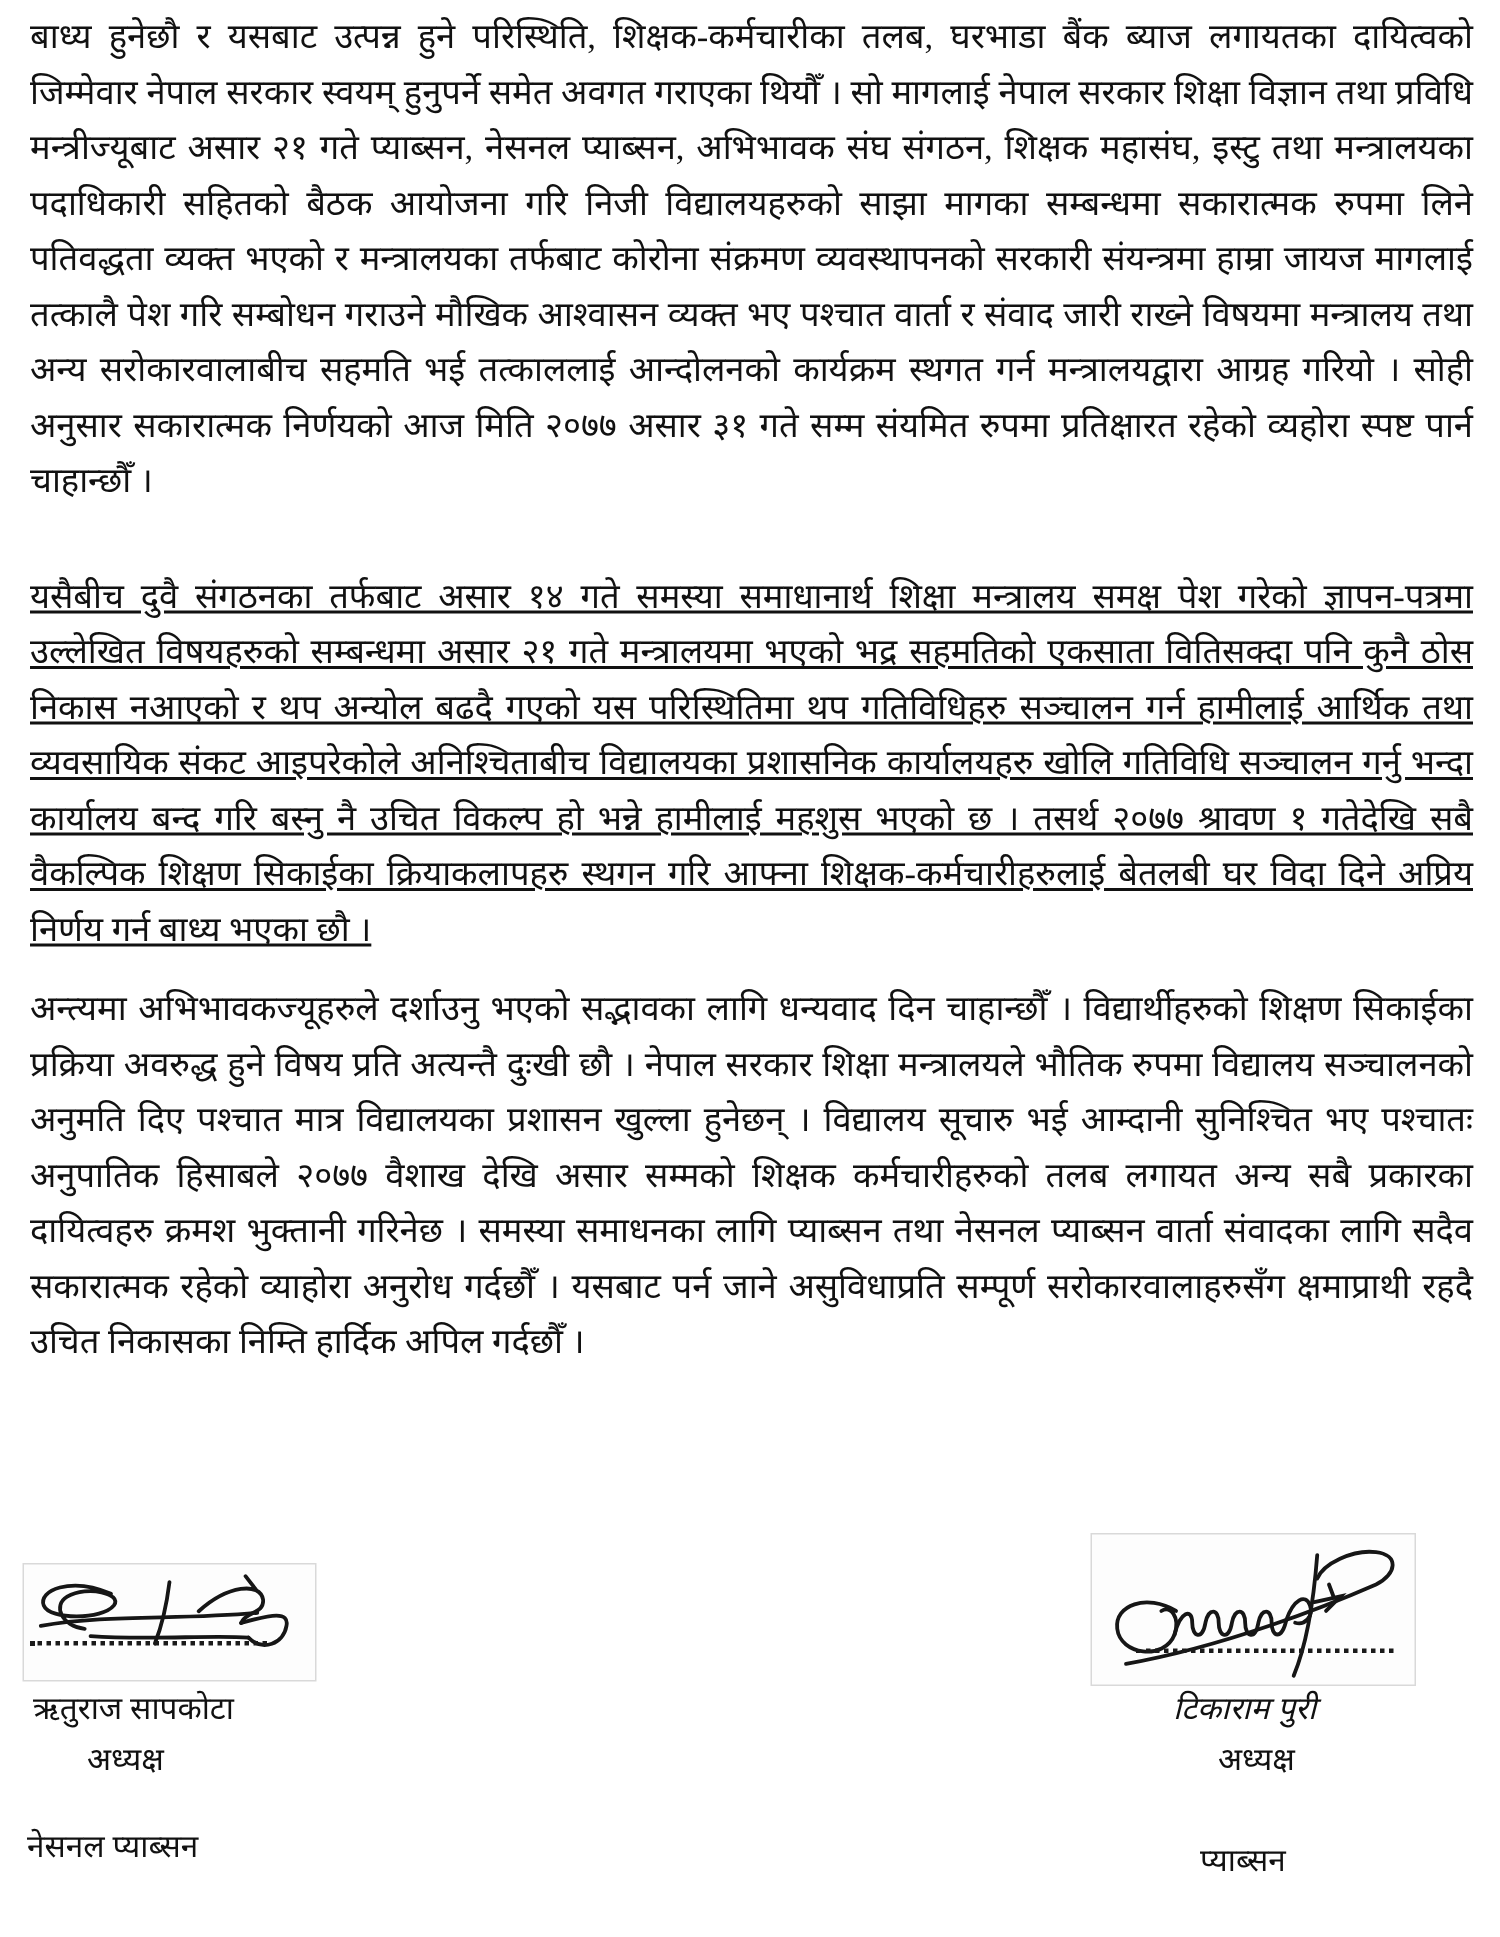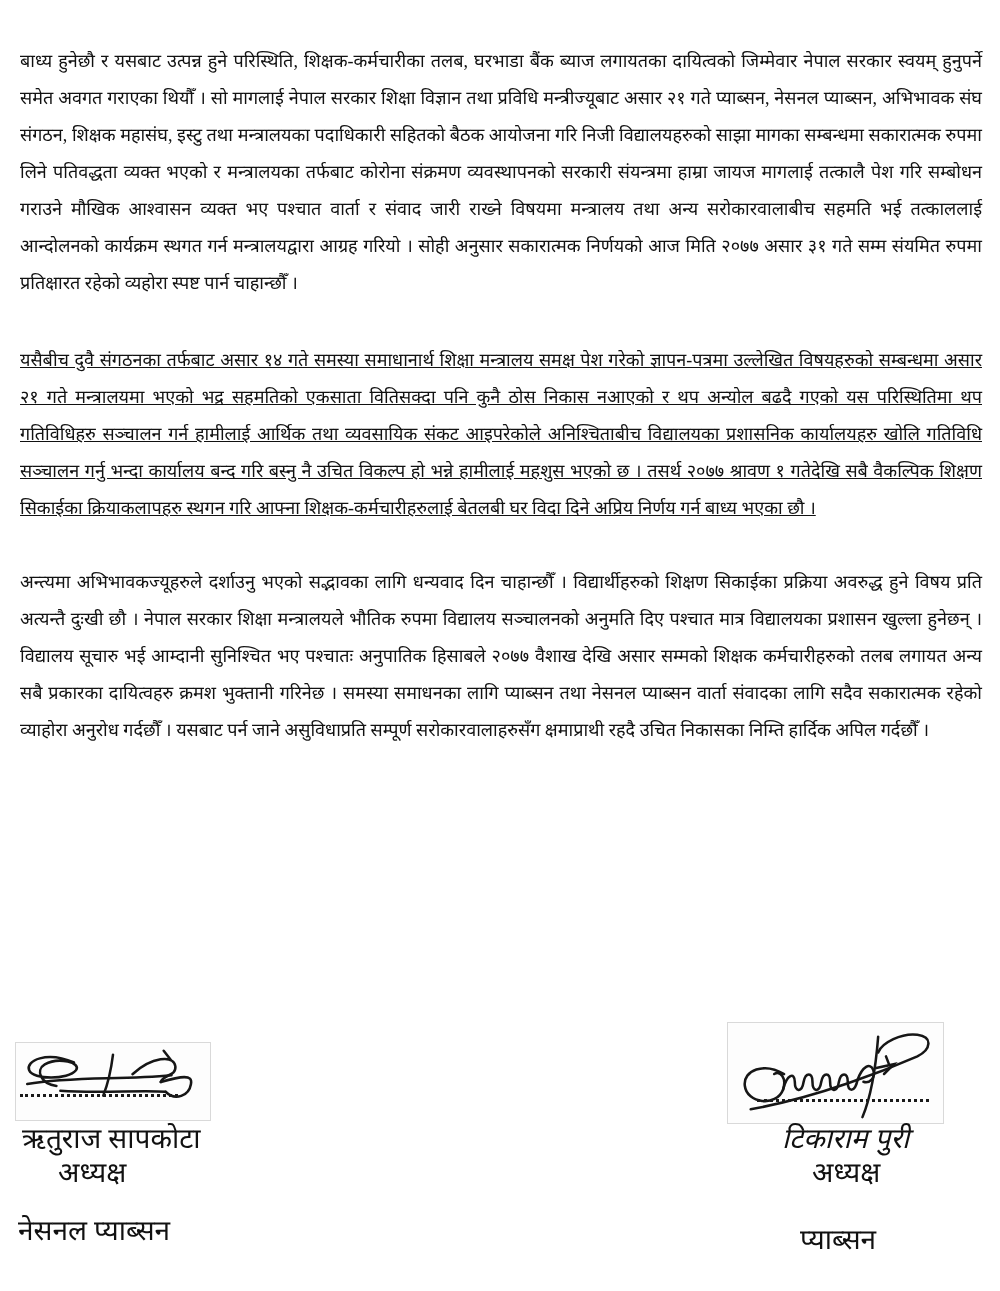--- a/index.html
+++ b/index.html
@@ -20,25 +20,24 @@
   }
 
   .content {
     position: absolute;
     top: 6px;
     left: 20px;
     right: 18px;
   }
 
   .content p {
-    font-size: 18px;
+    font-size: 23px;
     line-height: 37px;
     text-align: justify;
     color: #111111;
-    margin-top: 37px;
   }
 
   .para-1 { margin-bottom: 40px; }
   .para-2 { margin-bottom: 16px; text-decoration: underline; }
 
   
 
   .sig-img-box {
     position: absolute;
     background: #fdfdfd;
@@ -64,21 +63,21 @@
   .dotted-line {
     position: absolute;
     border-bottom: 3px dotted #1a1a1a;
   }
 
   .dotted-left  { left: 20px;  top: 1094px; width: 158px; }
   .dotted-right { left: 757px; top: 1099px; width: 172px; }
 
   .sig-label {
     position: absolute;
-    font-size: 28px;
+    font-size: 21px;
     line-height: 30px;
     white-space: nowrap;
     color: #111111;
   }
 
   .name-left  { left: 22px;  top: 1124px; }
   .title-left { left: 58px;  top: 1158px; }
   .org-left   { left: 18px;  top: 1216px; }
 
   .name-right  { left: 782px; top: 1124px; font-style: italic; }

